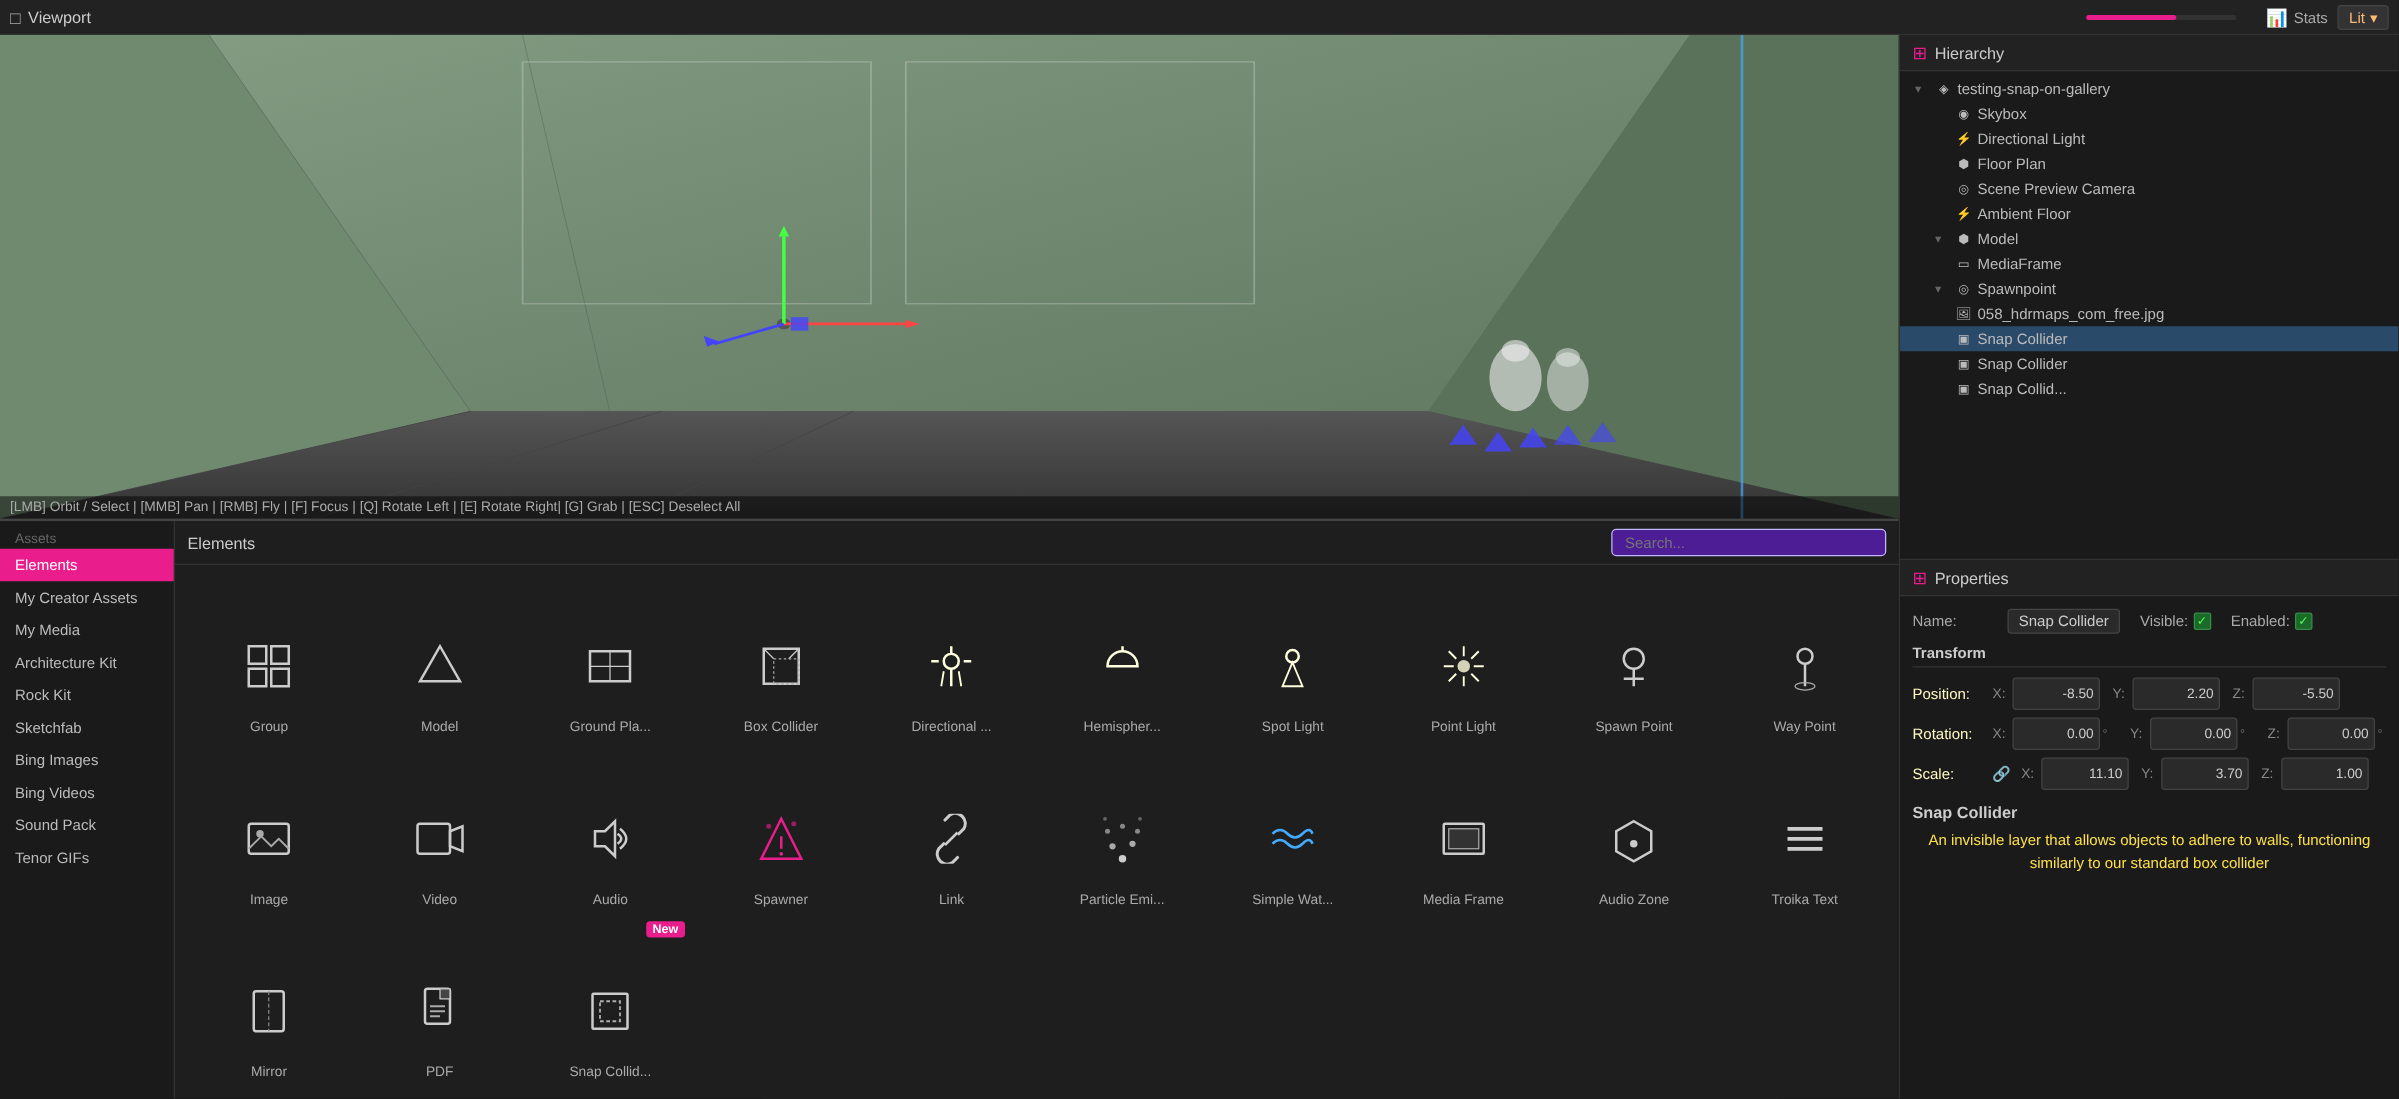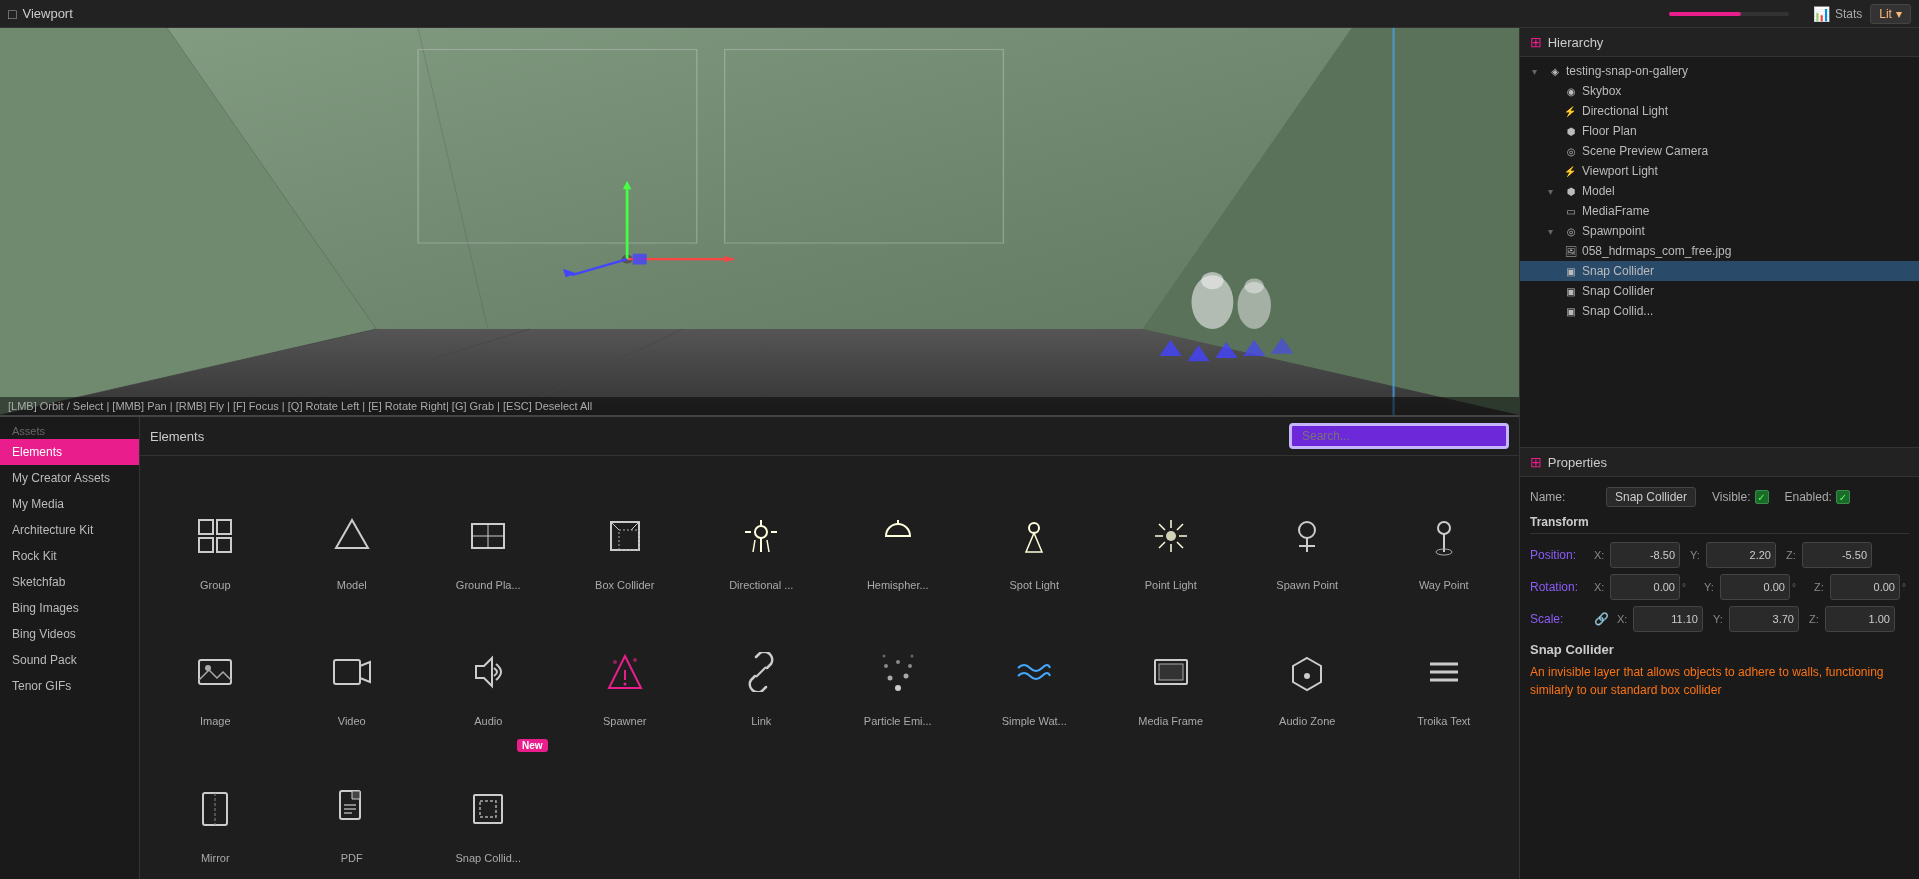--- a/index.html
+++ b/index.html
@@ -125,22 +125,22 @@
       padding: 6px 10px;
       border-bottom: 1px solid #333;
       flex-shrink: 0;
     }
     .elements-header-title {
       color: #ccc;
       font-size: 13px;
       font-weight: 500;
     }
     .search-box {
-      background: #6d28d9;
-      border: 3px solid #c4b5fd;
+      background: #4c1d95;
+      border: 1px solid #c4b5fd;
       border-radius: 4px;
       padding: 3px 10px;
       color: #aaa;
       font-size: 12px;
       width: 220px;
     }
 
     .elements-grid {
       display: grid;
       grid-template-columns: repeat(10, 1fr);
@@ -298,21 +298,21 @@
       border-bottom: 1px solid #333;
     }
 
     .xyz-row {
       display: flex;
       align-items: center;
       margin-bottom: 6px;
       gap: 4px;
     }
     .xyz-label {
-      color: #8b5cf6;
+      color: #fef9c3;
       font-size: 12px;
       width: 60px;
       flex-shrink: 0;
     }
     .xyz-field {
       display: flex;
       align-items: center;
       gap: 2px;
     }
     .xyz-axis {
@@ -342,23 +342,24 @@
       cursor: pointer;
     }
 
     .snap-collider-title {
       color: #ccc;
       font-size: 13px;
       font-weight: 600;
       margin: 10px 0 6px;
     }
     .snap-collider-desc {
-      color: #f97316;
+      color: #fde047;
       font-size: 12px;
       line-height: 1.5;
+      text-align: center;
     }
   </style>
 </head>
 <body>
 
 <div class="top-bar">
   <span style="color:#aaa; font-size:14px;">□</span>
   <span class="top-bar-title">Viewport</span>
   <div class="top-bar-spacer"></div>
 
@@ -753,21 +754,21 @@
           <div class="hierarchy-item">
             <span style="width: 16px; display: inline-block;"></span>
             <span class="expand-arrow"> </span>
             <span class="hierarchy-icon">◎</span>
             <span>Scene Preview Camera</span>
           </div>
           <div class="hierarchy-item">
             <span style="width: 16px; display: inline-block;"></span>
             <span class="expand-arrow"> </span>
             <span class="hierarchy-icon">⚡</span>
-            <span>Viewport Light</span>
+            <span>Ambient Floor</span>
           </div>
           <div class="hierarchy-item">
             <span style="width: 16px; display: inline-block;"></span>
             <span class="expand-arrow">▾</span>
             <span class="hierarchy-icon">⬢</span>
             <span>Model</span>
           </div>
           <div class="hierarchy-item">
             <span style="width: 16px; display: inline-block;"></span>
             <span class="expand-arrow"> </span>

